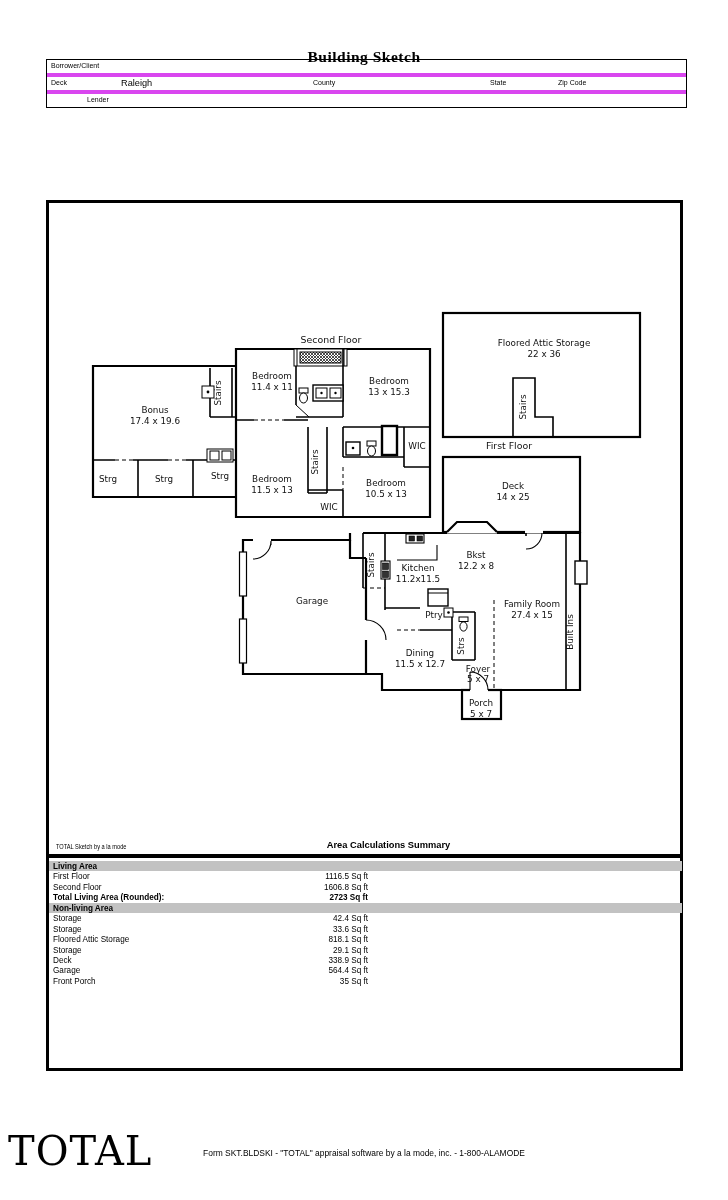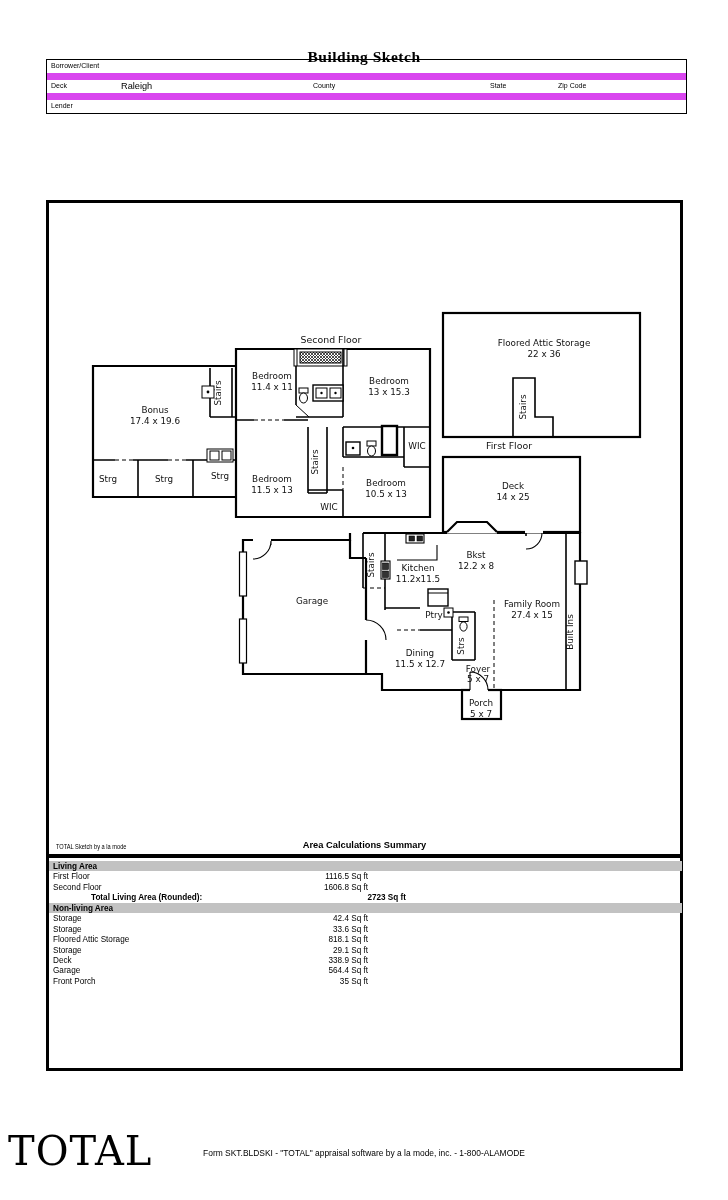--- a/index.html
+++ b/index.html
@@ -2,41 +2,41 @@
 <html><head>
 <meta charset="utf-8">
 <style>
   html,body{margin:0;padding:0;background:#fff;}
   body{width:728px;height:1200px;position:relative;font-family:"Liberation Sans",sans-serif;color:#000;overflow:hidden;}
   .abs{position:absolute;}
   
   #page-title{top:48px;left:0;width:728px;text-align:center;font-size:15.5px;font-weight:bold;letter-spacing:.5px;font-family:Liberation Serif, serif;}
   
   #form-table{left:46px;top:59px;width:639px;border:1px solid #000;}
-  .frow{position:relative;border-bottom:7px solid #d946ef;height:13px;}
-  .frow:last-child{border-bottom:none;}
+  .frow{position:relative;border-bottom:4px solid #d946ef;height:13px;}
+  .frow:last-child{border-bottom:none;margin-left:36px;}
   .flabel{position:absolute;top:1px;left:4px;font-size:7.6px;color:#000;transform:scaleX(.92);transform-origin:left;}
   .fvalue{position:absolute;top:1px;font-size:9.2px;}
   
   #sketch-box{left:46px;top:200px;width:637px;height:871px;border:3px solid #000;box-sizing:border-box;background:#fff;}
   
   #plan-svg{left:46px;top:200px;}
   text{font-family:"DejaVu Sans","Liberation Sans",sans-serif;fill:#111;}
   .rl{font-size:8.8px;text-anchor:middle;}
   .ft{font-size:9.4px;text-anchor:middle;}
   
   #summary-credit{left:56px;top:843px;font-size:6.3px;transform:scaleX(.9);transform-origin:left;}
-  #summary-title{left:46px;top:840px;width:637px;text-align:center;font-size:9.3px;font-weight:bold;}
+  #summary-title{left:46px;top:840px;width:637px;text-align:center;font-size:9.3px;font-weight:bold;padding-left:24px;}
   #summary-bar{left:48px;top:854px;width:633px;height:4px;background:#000;}
   #summary-rows{left:49px;top:861px;width:633px;}
   .srow{position:relative;height:10.45px;font-size:8.6px;padding-left:36px;}
   .srow .lbl{position:absolute;left:4px;top:0;transform:scaleX(.95);transform-origin:left;white-space:nowrap;}
   .srow .val{position:absolute;left:150px;width:169px;top:0;text-align:right;transform:scaleX(.95);transform-origin:right;}
   .sband{background:#c2c2c2;font-weight:bold;}
-  .sbold{font-weight:bold;margin-left:38px;}
+  .sbold{font-weight:bold;}
   
   #logo{left:8px;top:1128px;font-family:"DejaVu Serif","Liberation Serif",serif;font-size:40px;font-weight:200;letter-spacing:1px;color:#000;transform:scaleY(1.02);}
   #footer-line{left:0;top:1148px;width:728px;text-align:center;font-size:8.7px;transform:scaleX(.97);}
 </style>
 </head>
 <body>
 
 <div class="abs" id="page-title">Building Sketch</div>
 
 <div class="abs" id="form-table">

